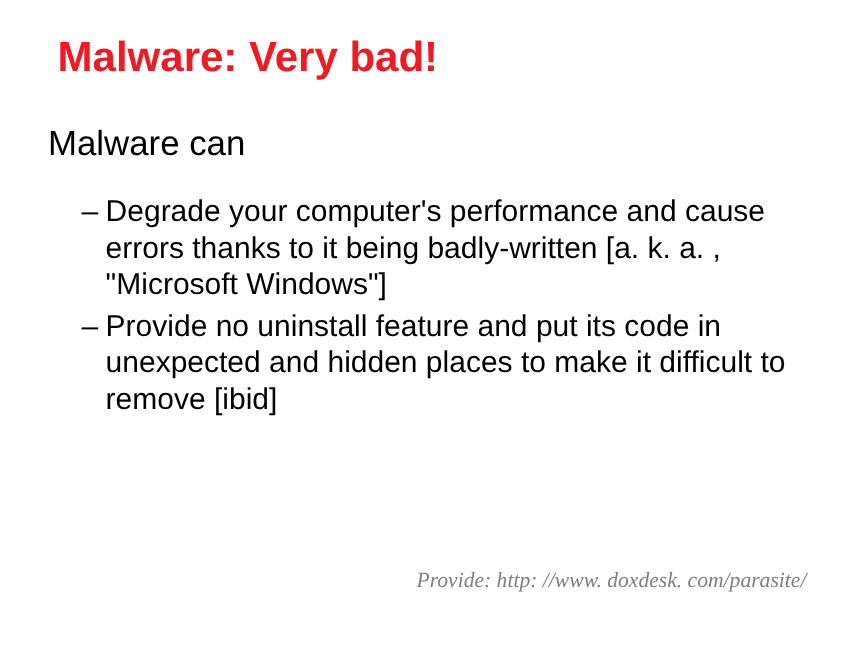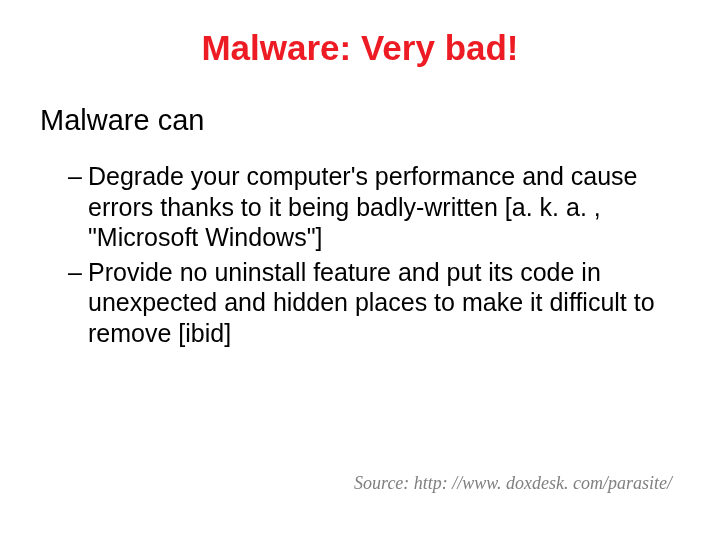--- a/index.html
+++ b/index.html
@@ -11,21 +11,20 @@
     color: #000000;
     position: relative;
     overflow: hidden;
   }
   .slide {
     width: 100%;
     height: 100%;
     padding: 20px 48px 0 48px;
   }
   .title {
-    text-align: center;
     font-weight: bold;
     font-size: 35px;
     color: #ed1c24;
     margin-top: 8px;
     margin-bottom: 36px;
   }
   .subtitle {
     font-size: 29px;
     color: #000;
     margin-bottom: 16px;
@@ -70,13 +69,13 @@
   <ul class="bullets">
     <li>
       <span>Degrade your computer's performance and cause errors thanks to it being badly-written [a. k. a. , "Microsoft Windows"]</span><span class="italic"></span><span></span>
     </li>
     <li>
       <span>Provide no uninstall feature and put its code in unexpected and hidden places to make it difficult to remove [</span><span class="italic">ibid</span><span>]</span>
     </li>
   </ul>
 </div>
 
-<div class="source">Source: http: //www. doxdesk. com/parasite/</div>
+<div class="source">Provide: http: //www. doxdesk. com/parasite/</div>
 
 </body></html>

